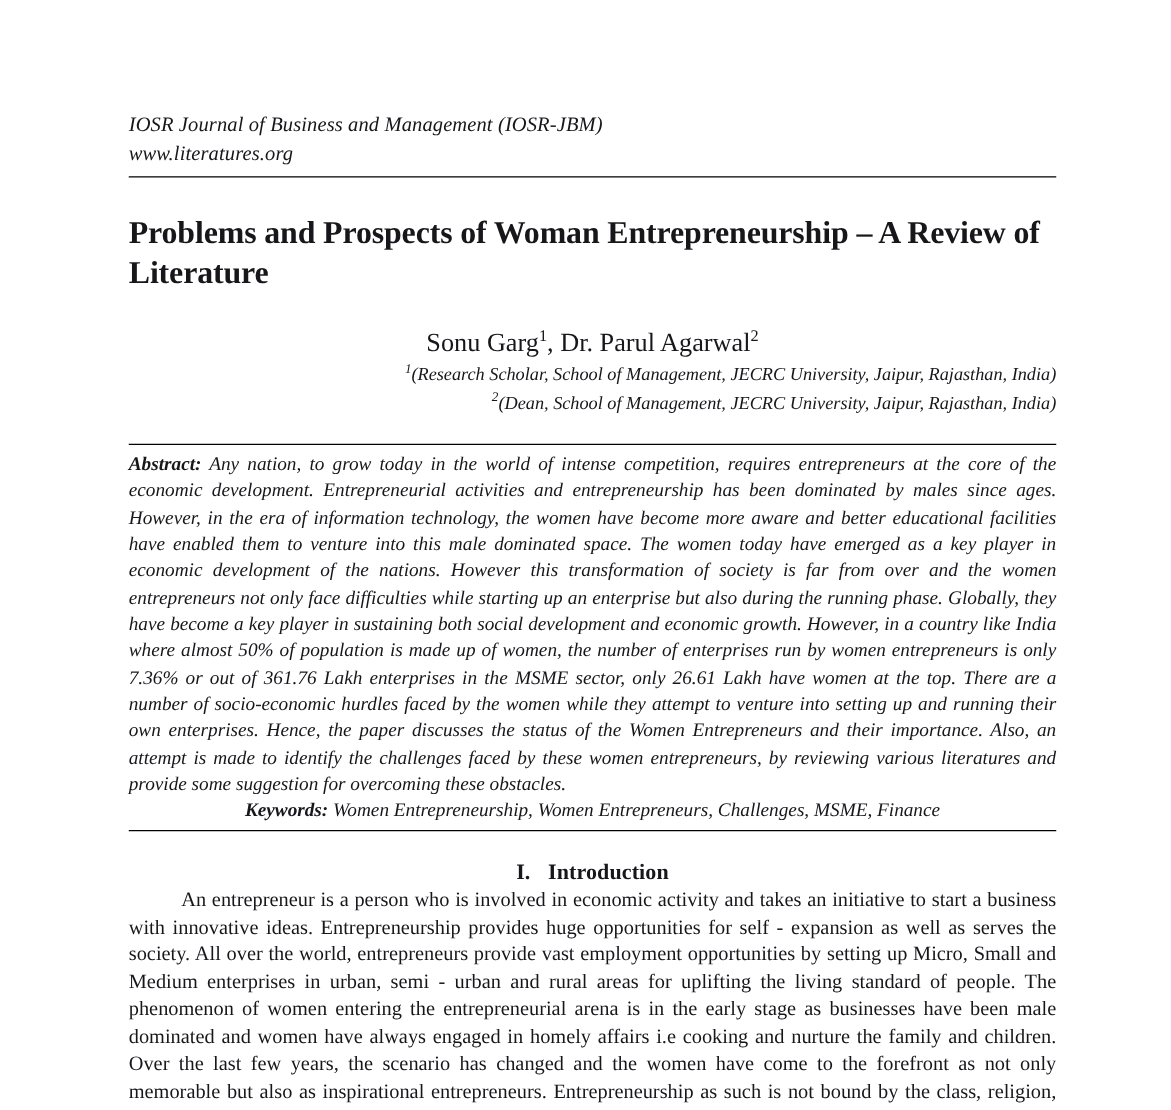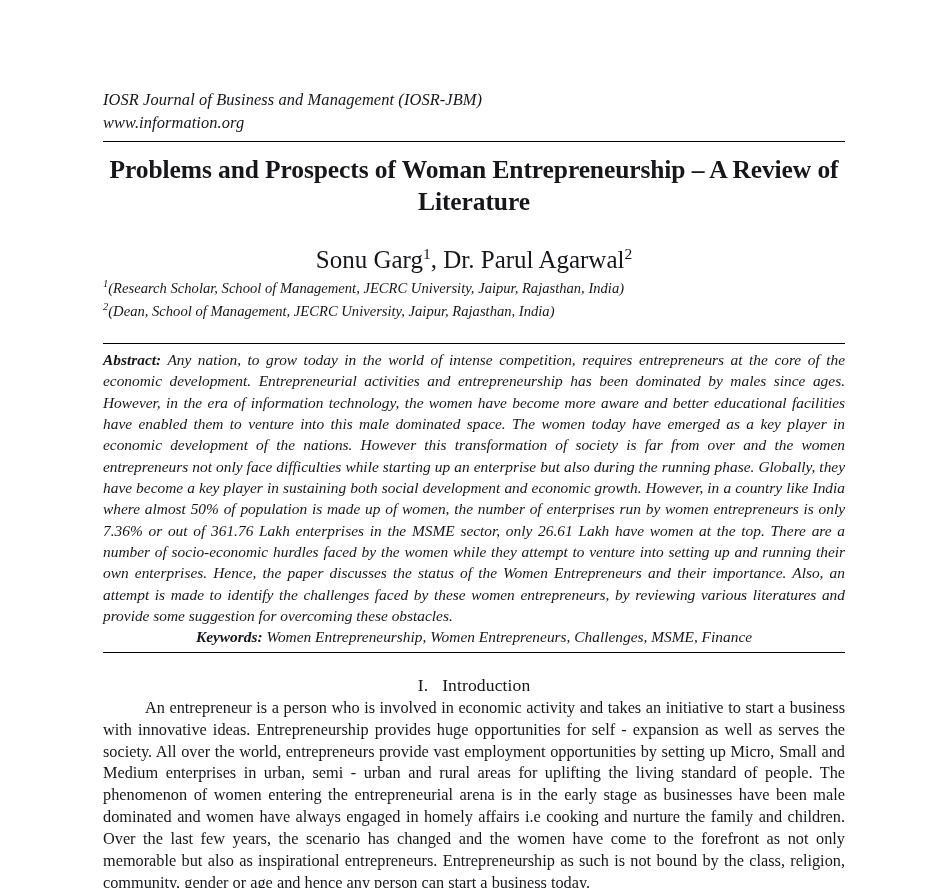--- a/index.html
+++ b/index.html
@@ -42,39 +42,38 @@
 
   .rule {
     border: 0;
     border-top: 1.6px solid #000;
     margin: 6px 0 0 0;
     width: 100%;
   }
 
   
   .paper-title {
-    text-align: center;
     font-weight: bold;
     font-size: 25.5px;
     line-height: 1.26;
-    margin: 12px 0 0 0;
+    margin: 28px 0 0 0;
     letter-spacing: -0.1px;
   }
 
   
   .authors {
     text-align: center;
-    font-size: 25px;
+    font-size: 21px;
     margin-top: 27px;
     line-height: 1.2;
   }
   .authors sup { font-size: 0.62em; vertical-align: super; }
 
   .affiliation {
-    text-align: left;
+    text-align: right;
     font-style: italic;
     font-size: 14.6px;
     line-height: 1.38;
     margin-top: 2px;
   }
   .affiliation sup { font-size: 0.72em; vertical-align: super; font-style: italic; }
 
   
   .abstract-block { margin-top: 22px; }
   .abstract-rule-top {
@@ -103,21 +102,21 @@
     font-style: italic;
     font-size: 15.4px;
     line-height: 1.385;
     margin: 0;
     text-align: center;
   }
 
   
   .section-heading {
     text-align: center;
-    font-weight: normal;
+    font-weight: bold;
     font-size: 17.6px;
     margin: 22px 0 1px 0;
     letter-spacing: 0.1px;
   }
   .section-heading .numeral { margin-right: 14px; }
 
   .body-text {
     font-size: 16.3px;
     line-height: 1.345;
     text-align: justify;
@@ -127,21 +126,21 @@
   }
 </style>
 </head>
 <body>
 
 <div class="page">
   <div class="content">
 
     <div class="journal-header">
       <div class="line">IOSR Journal of Business and Management (IOSR-JBM)</div>
-      <div class="line">www.information.org</div>
+      <div class="line">www.literatures.org</div>
     </div>
 
     <hr class="rule">
 
     <h1 class="paper-title">Problems and Prospects of Woman Entrepreneurship – A Review of Literature</h1>
 
     <div class="authors">
       <span>Sonu Garg</span><sup>1</sup><span>, </span><span>Dr. Parul Agarwal</span><sup>2</sup>
     </div>
 

